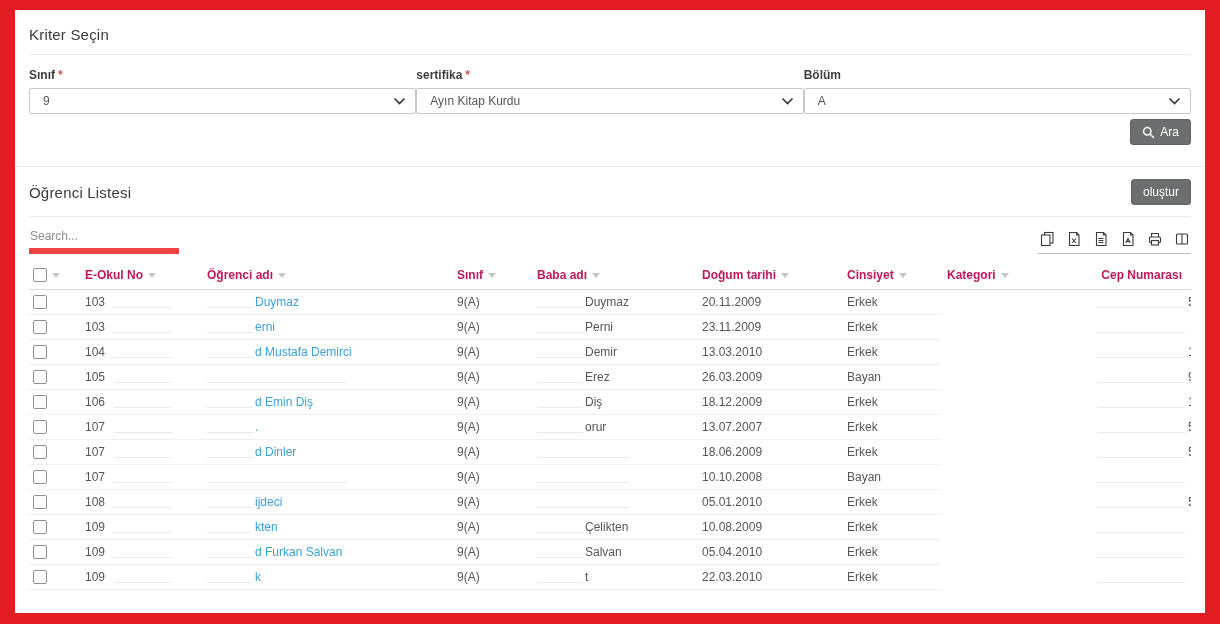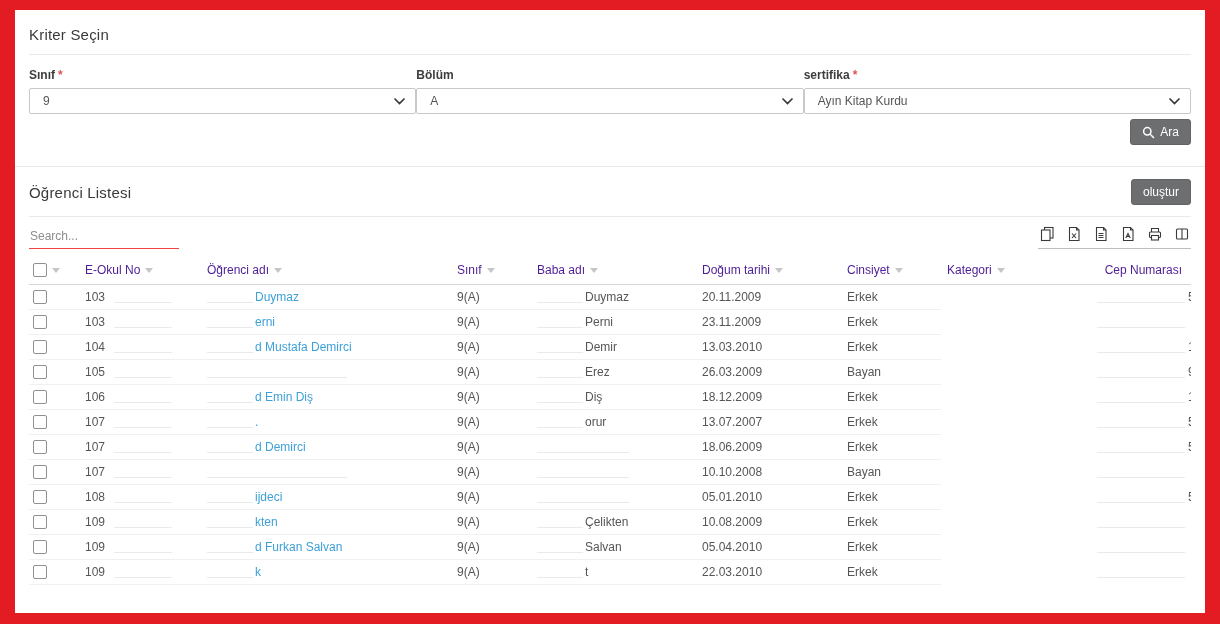--- a/index.html
+++ b/index.html
@@ -32,29 +32,29 @@
   .btn{
     background:var(--btn);color:#fff;font-size:12px;border:1px solid #616365;
     border-radius:3px;padding:5px 11px;display:inline-flex;align-items:center;gap:5px;
     cursor:pointer;line-height:14px;
   }
   .section-divider{border-top:1px solid #e9e9e9;margin-top:21px;}
   .list{padding:0 14px;}
   .list-head{display:flex;justify-content:space-between;align-items:center;margin-top:12px;}
   .toolbar{display:flex;justify-content:space-between;align-items:flex-end;margin-top:9px;}
   .search-input{
-    border:none;border-bottom:1px solid #ef4444;width:148px;font-size:12px;
+    border:none;border-bottom:6px solid #ef4444;width:148px;font-size:12px;
     padding:3px 1px 5px;color:#a16207;outline:none;background:transparent;
   }
   .search-input::placeholder{color:#8d8d8d;}
   .export{display:flex;gap:11px;align-items:center;border-bottom:1px solid #bdbdbd;padding:0 1px 6px;}
   .export .ic{width:16px;height:16px;cursor:pointer;display:inline-block;}
   table{border-collapse:collapse;table-layout:fixed;width:100%;margin-top:7px;}
   th{
-    font-size:12px;color:#4c1d95;text-align:left;font-weight:normal;white-space:nowrap;
+    font-size:12px;color:#be185d;text-align:left;font-weight:bold;white-space:nowrap;
     padding:7px 0 7px 6px;border-bottom:1px solid #d6d6d6;
   }
   td{
     font-size:12px;color:#555;white-space:nowrap;overflow:hidden;line-height:14px;
     padding:5px 0 5px 6px;border-bottom:1px solid #eef0f1;
   }
   .r{text-align:right;padding-right:9px;}
   td.nob{border-bottom:none;}
   .caret{
     display:inline-block;width:0;height:0;margin-left:5px;vertical-align:1px;
@@ -81,32 +81,32 @@
       <div>
         <div class="flabel"><span>Sınıf</span><span class="req">*</span></div>
         <div class="selectbox">
           <span>9</span>
           <svg width="11" height="7" viewBox="0 0 11 7">
               <path d="M1 1 L5.5 5.5 L10 1" stroke="#3a3a3a" stroke-width="1.7" fill="none" stroke-linecap="round"></path>
             </svg>
         </div>
       </div>
       <div>
-        <div class="flabel"><span>Bölüm</span><span class="req"></span></div>
+        <div class="flabel"><span>sertifika</span><span class="req">*</span></div>
         <div class="selectbox">
-          <span>A</span>
+          <span>Ayın Kitap Kurdu</span>
           <svg width="11" height="7" viewBox="0 0 11 7">
               <path d="M1 1 L5.5 5.5 L10 1" stroke="#3a3a3a" stroke-width="1.7" fill="none" stroke-linecap="round"></path>
             </svg>
         </div>
       </div>
       <div>
-        <div class="flabel"><span>sertifika</span><span class="req">*</span></div>
+        <div class="flabel"><span>Bölüm</span><span class="req"></span></div>
         <div class="selectbox">
-          <span>Ayın Kitap Kurdu</span>
+          <span>A</span>
           <svg width="11" height="7" viewBox="0 0 11 7">
               <path d="M1 1 L5.5 5.5 L10 1" stroke="#3a3a3a" stroke-width="1.7" fill="none" stroke-linecap="round"></path>
             </svg>
         </div>
       </div>
     </div>
 
     <div class="ara-row">
       <button class="btn">
         <svg width="13" height="13" viewBox="0 0 13 13">
@@ -249,21 +249,21 @@
             <td>9(A)</td>
             <td><span class="rd" style="width:46px;margin-right:2px"></span><span>orur</span></td>
             <td>13.07.2007</td>
             <td>Erkek</td>
             <td class="nob"></td>
             <td class="r nob"><span class="rd" style="width:88px;margin-right:3px"></span>53741</td>
           </tr>
           <tr>
             <td class="cbcell"><span class="cb"></span></td>
             <td>107<span class="rd" style="width:58px;margin-left:9px"></span></td>
-            <td><span class="rd" style="width:46px;margin-right:2px"></span><span class="lnk">d Demirci</span></td>
+            <td><span class="rd" style="width:46px;margin-right:2px"></span><span class="lnk">d Dinler</span></td>
             <td>9(A)</td>
             <td><span class="rd" style="width:92px"></span></td>
             <td>18.06.2009</td>
             <td>Erkek</td>
             <td class="nob"></td>
             <td class="r nob"><span class="rd" style="width:88px;margin-right:3px"></span>54372</td>
           </tr>
           <tr>
             <td class="cbcell"><span class="cb"></span></td>
             <td>107<span class="rd" style="width:58px;margin-left:9px"></span></td>

